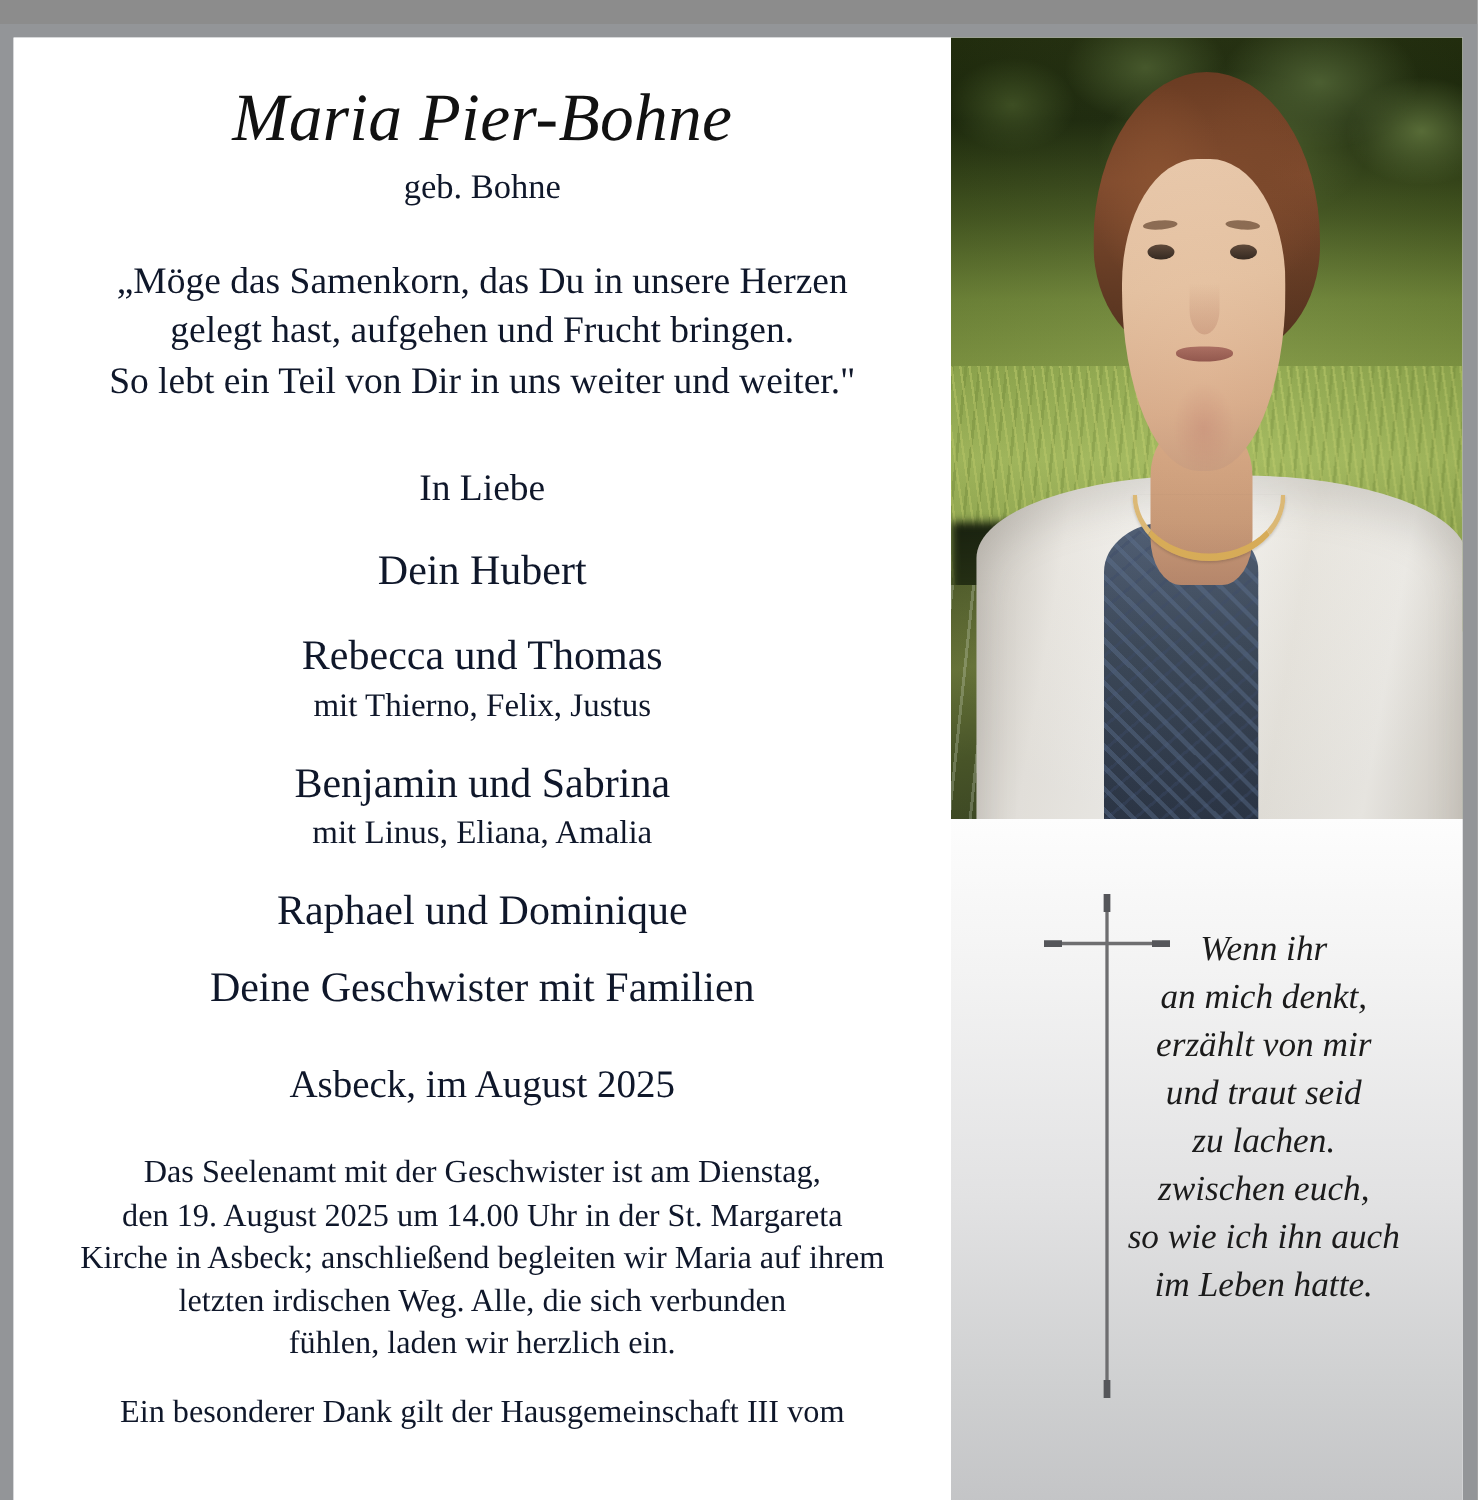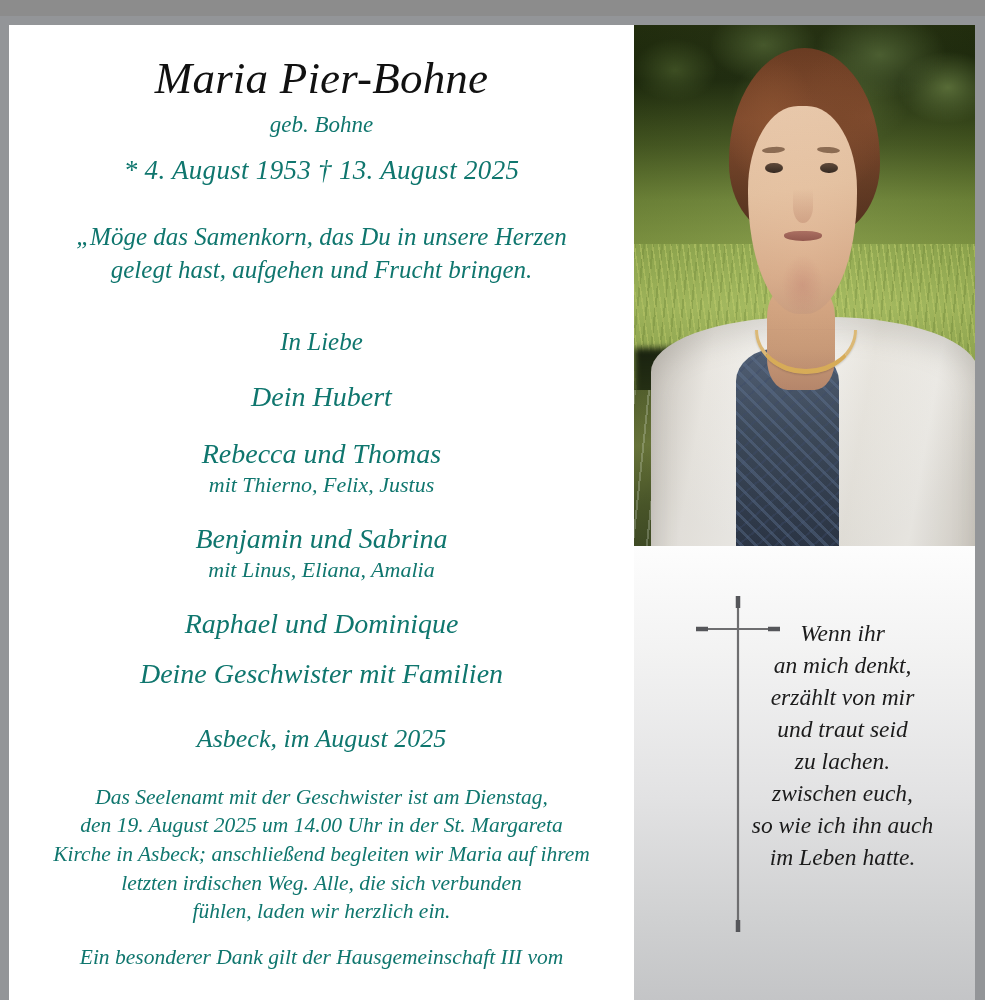--- a/index.html
+++ b/index.html
@@ -41,22 +41,21 @@
     width: 625px;
     height: 100%;
     background: #ffffff;
     box-sizing: border-box;
     padding: 0 16px;
     flex: 0 0 625px;
   }
 
   .ln {
     text-align: center;
-    color: #0f766e;
-    font-style: italic;
+    color: #0f172a;
     line-height: 1.18;
     white-space: nowrap;
   }
 
   #deceased-name {
     font-size: 45px;
     font-style: italic;
     letter-spacing: 0.2px;
     margin-top: 27px;
     color: #111;
@@ -276,25 +275,25 @@
 </head>
 <body>
 
 <div id="obituary-card">
   <div id="card-inner">
 
     <div id="text-column">
 
       <div class="ln" id="deceased-name">Maria Pier-Bohne</div>
       <div class="ln" id="maiden-name">geb. Bohne</div>
-      <div class="ln" id="life-dates">* 4. August 1953     † 13. August 2025</div>
 
       <div id="quote-block">
         <div class="ln">„Möge das Samenkorn, das Du in unsere Herzen</div>
         <div class="ln">gelegt hast, aufgehen und Frucht bringen.</div>
+        <div class="ln">So lebt ein Teil von Dir in uns weiter und weiter."</div>
       </div>
 
       <div class="ln" id="in-liebe">In Liebe</div>
 
       <div class="family-group" id="group-hubert">
         <div class="ln family-primary">Dein Hubert</div>
       </div>
 
       <div class="family-group">
         <div class="ln family-primary">Rebecca und Thomas</div>

